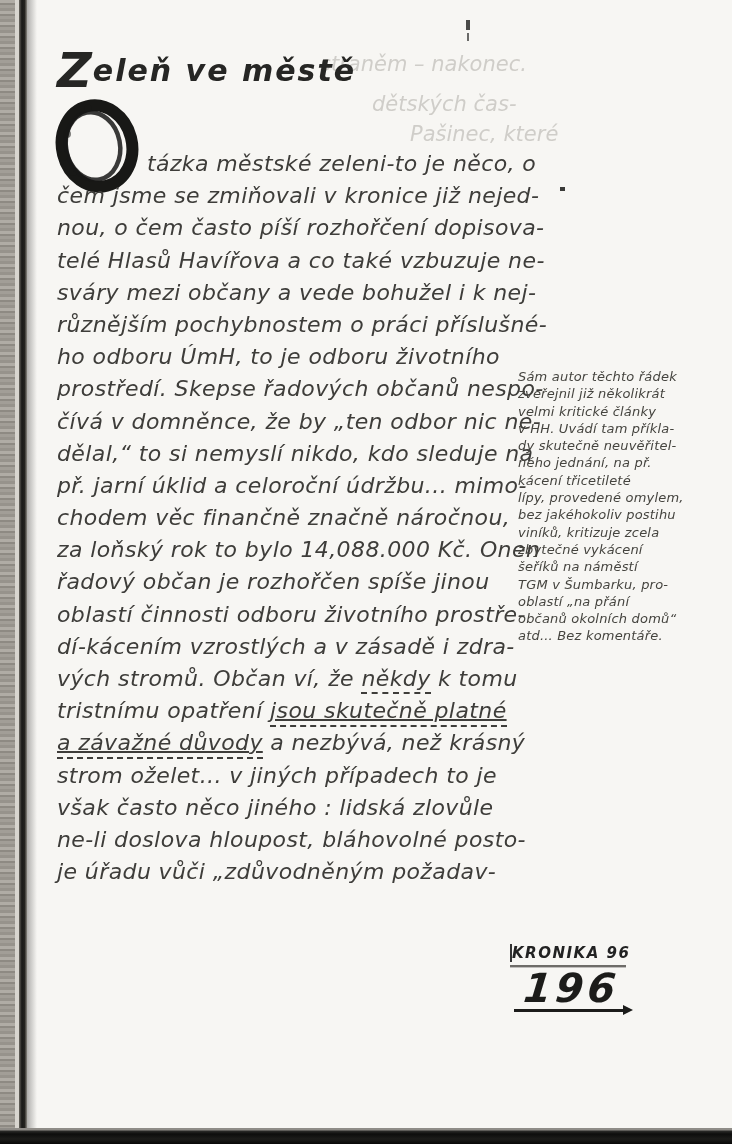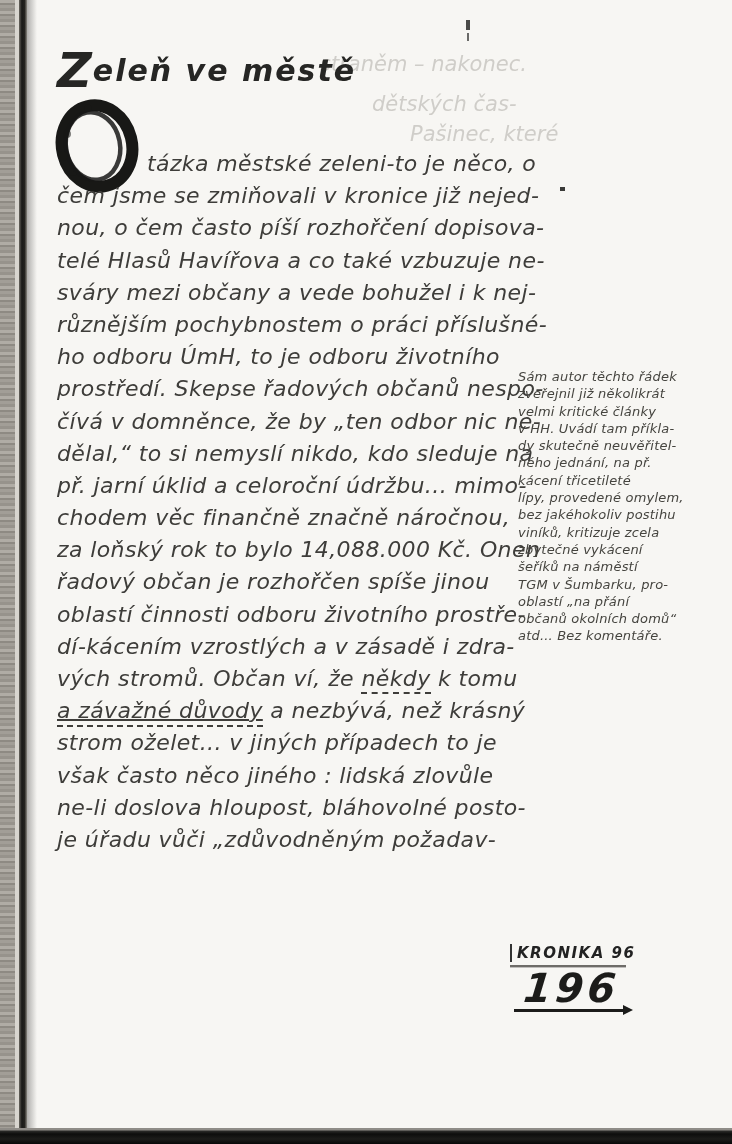--- a/index.html
+++ b/index.html
@@ -63,21 +63,21 @@
   .sidenote{
     position:absolute;left:518px;top:368px;width:185px;
     color:#45443f;font-style:italic;font-size:13px;line-height:17.3px;
     letter-spacing:.2px;
   }
   .nline{white-space:nowrap;}
   
   .stamp{position:absolute;left:510px;top:944px;width:140px;color:#222;}
   .stamp-label{
     font-style:italic;font-weight:700;font-size:15px;letter-spacing:1.5px;
-    white-space:nowrap;border-left:2px solid #333;padding-left:5px;
+    white-space:nowrap;border-left:2px solid #333;
   }
   .stamp-rule{width:116px;height:2px;background:#6e6c68;margin-top:3px;
     box-shadow:0 1px 0 rgba(110,108,104,.4);}
   .pagenum{
     font-style:italic;font-weight:600;font-size:40px;letter-spacing:4px;
     margin:-2px 0 0 14px;transform:skewX(-6deg);color:#1c1c1a;
   }
   .pagenum-rule{position:relative;width:112px;height:3px;background:#1c1c1a;margin:-2px 0 0 4px;}
   .pagenum-rule:after{
     content:"";position:absolute;right:-7px;top:-4px;width:0;height:0;
@@ -127,20 +127,21 @@
   <div class="bline">prostředí. Skepse řadových občanů nespo-</div>
   <div class="bline">čívá v domněnce, že by „ten odbor nic ne-</div>
   <div class="bline">dělal,“ to si nemyslí nikdo, kdo sleduje na</div>
   <div class="bline">př. jarní úklid a celoroční údržbu... mimo-</div>
   <div class="bline">chodem věc finančně značně náročnou,</div>
   <div class="bline">za loňský rok to bylo 14,088.000 Kč. Onen</div>
   <div class="bline">řadový občan je rozhořčen spíše jinou</div>
   <div class="bline">oblastí činnosti odboru životního prostře-</div>
   <div class="bline">dí-kácením vzrostlých a v zásadě i zdra-</div>
   <div class="bline"><span>vých stromů. Občan ví, že </span><span class="u-dash">někdy</span><span> k tomu</span></div>
+  <div class="bline"><span>tristnímu opatření </span><span class="u-both">jsou skutečně platné</span><span></span></div>
   <div class="bline"><span></span><span class="u-both">a závažné důvody</span><span> a nezbývá, než krásný</span></div>
   <div class="bline">strom oželet... v jiných případech to je</div>
   <div class="bline">však často něco jiného : lidská zlovůle</div>
   <div class="bline">ne-li doslova hloupost, bláhovolné posto-</div>
   <div class="bline">je úřadu vůči „zdůvodněným požadav-</div>
 </div>
 
 <div class="sidenote">
   <div class="nline">Sám autor těchto řádek</div>
   <div class="nline">zveřejnil již několikrát</div>

